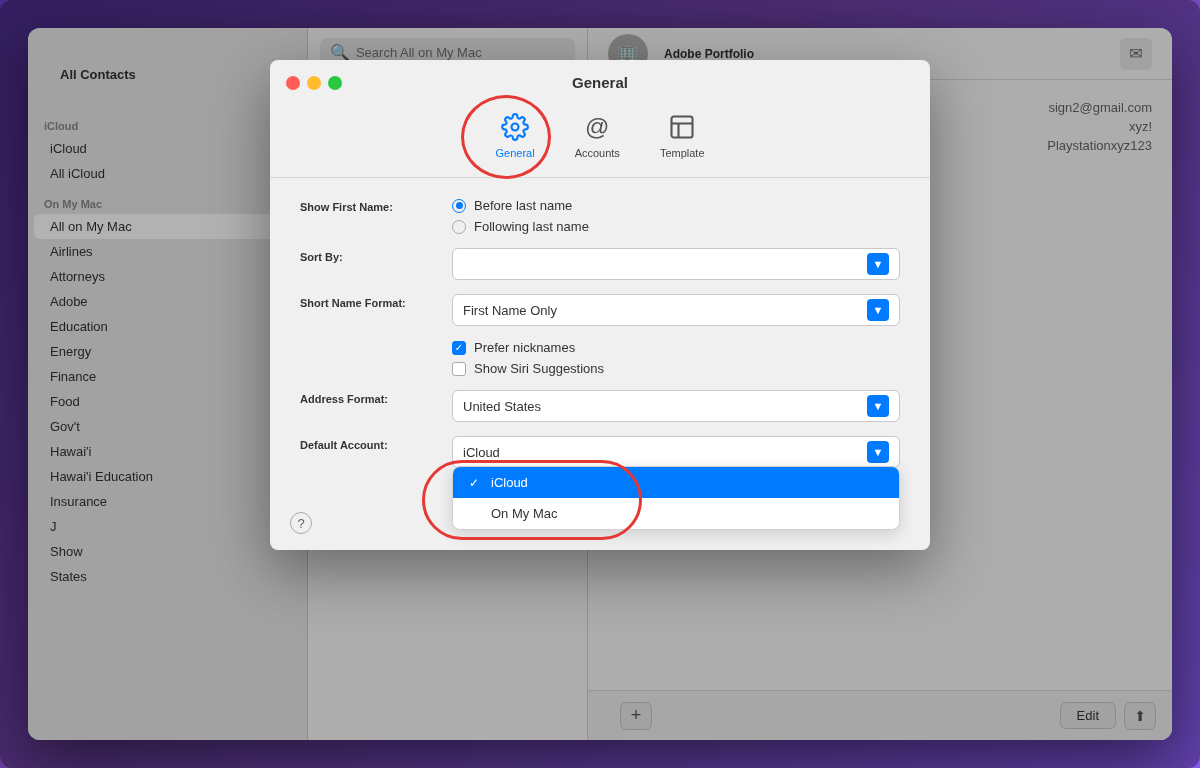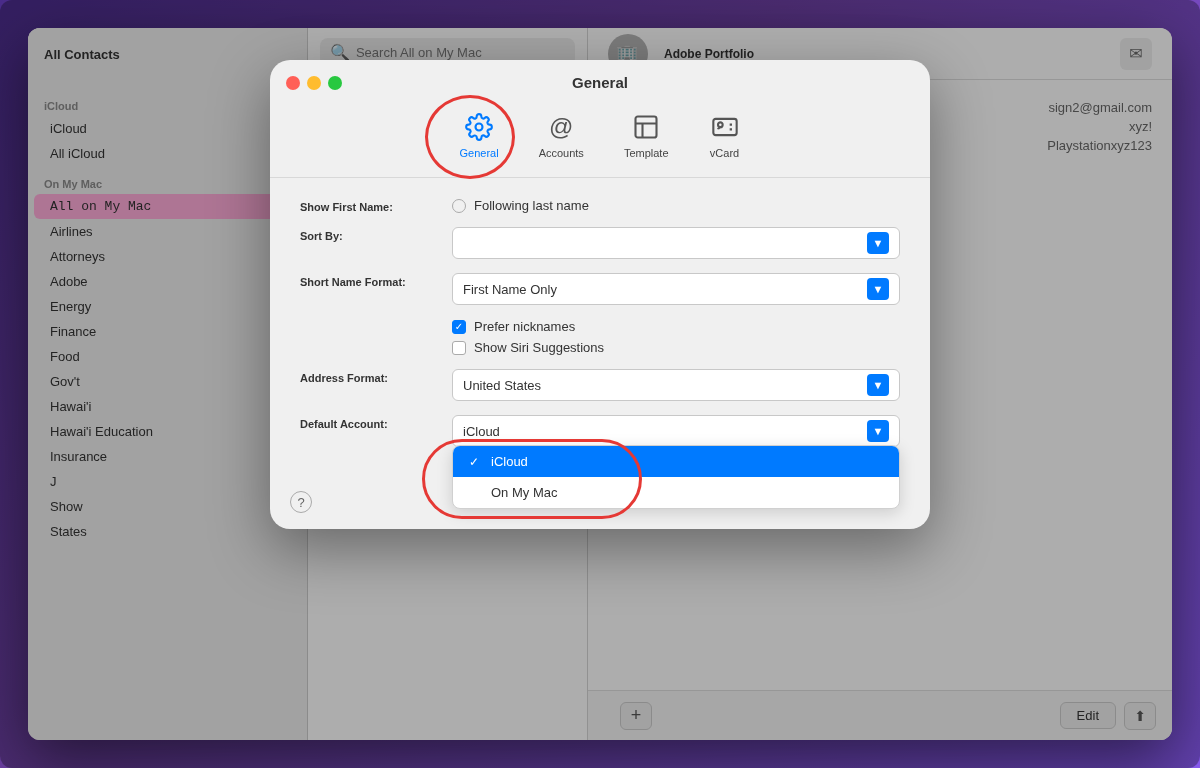--- a/index.html
+++ b/index.html
@@ -33,22 +33,23 @@
       border-right: 1px solid #c8c8c8;
       display: flex;
       flex-direction: column;
       flex-shrink: 0;
     }
 
     .sidebar-header {
       height: 52px;
       display: flex;
       align-items: center;
-      padding: 0 16px;
+      padding: 0 32px;
       background: #e8e8e8;
+      margin-top: 20px;
     }
 
     .sidebar-header span {
       font-size: 13px;
       font-weight: 600;
       color: #333;
     }
 
     .sidebar-items {
       flex: 1;
@@ -67,23 +68,22 @@
     .sidebar-item {
       padding: 5px 16px;
       font-size: 13px;
       color: #333;
       cursor: pointer;
       border-radius: 6px;
       margin: 0 6px;
     }
 
     .sidebar-item.selected {
-      background: #f9a8d4;
+      background: #ffffff;
       font-weight: 500;
-      font-family: Liberation Mono, monospace;
     }
 
     
     .contact-list {
       width: 280px;
       background: #f8f8f8;
       border-right: 1px solid #d0d0d0;
       display: flex;
       flex-direction: column;
       flex-shrink: 0;
@@ -237,21 +237,21 @@
       border-radius: 12px;
       display: flex;
       align-items: flex-start;
       justify-content: center;
       padding-top: 60px;
       z-index: 100;
     }
 
     .modal {
       background: #f0f0f0;
-      border-radius: 20px;
+      border-radius: 8px;
       width: 660px;
       box-shadow: 0 20px 60px rgba(0,0,0,0.4);
       position: relative;
     }
 
     .modal-titlebar {
       display: flex;
       align-items: center;
       justify-content: center;
       padding: 14px 20px 0;
@@ -521,20 +521,21 @@
 
       <div class="sidebar-section-header">iCloud</div>
       <div class="sidebar-item">iCloud</div>
       <div class="sidebar-item">All iCloud</div>
 
       <div class="sidebar-section-header">On My Mac</div>
       <div class="sidebar-item selected">All on My Mac</div>
       <div class="sidebar-item">Airlines</div>
       <div class="sidebar-item">Attorneys</div>
       <div class="sidebar-item">Adobe</div>
+      <div class="sidebar-item">Education</div>
       <div class="sidebar-item">Energy</div>
       <div class="sidebar-item">Finance</div>
       <div class="sidebar-item">Food</div>
       <div class="sidebar-item">Gov't</div>
       <div class="sidebar-item">Hawai'i</div>
       <div class="sidebar-item">Hawai'i Education</div>
       <div class="sidebar-item">Insurance</div>
       <div class="sidebar-item">J</div>
       <div class="sidebar-item">Show</div>
       <div class="sidebar-item">States</div>
@@ -621,38 +622,33 @@
       <div class="modal-tab">
         <div class="tab-icon" style="font-size:22px; color:#555;">
           <svg width="28" height="28" viewBox="0 0 24 24" fill="none" stroke="#555" stroke-width="1.8">
             <rect x="3" y="3" width="18" height="18" rx="2"></rect>
             <path d="M3 9h18M9 21V9"></path>
           </svg>
         </div>
         <span class="tab-label">Template</span>
       </div>
 
-      <div class="modal-tab">
-        <div class="tab-icon" style="font-size:22px; color:#555;">
-          <svg width="28" height="28" viewBox="0 0 24 24" fill="none" stroke="#555" stroke-width="1.8">
-            <rect x="2" y="5" width="20" height="14" rx="2"></rect>
-            <path d="M16 10h2M16 14h2M6 10a2 2 0 1 0 4 0 2 2 0 0 0-4 0M6 14s.5-2 4-2"></path>
-          </svg>
-        </div>
-        <span class="tab-label">vCard</span>
-      </div>
     </div>
 
     <div class="modal-divider" style="margin: 10px 0 0;"></div>
 
     <div class="modal-body">
 
       <div class="modal-row">
         <div class="modal-row-label">Show First Name:</div>
         <div class="modal-row-content">
+          <div class="radio-option">
+            <div class="radio-btn checked"></div>
+            <span>Before last name</span>
+          </div>
           <div class="radio-option">
             <div class="radio-btn unchecked"></div>
             <span>Following last name</span>
           </div>
         </div>
       </div>
 
       <div class="modal-row">
         <div class="modal-row-label">Sort By:</div>
         <div class="modal-row-content">

